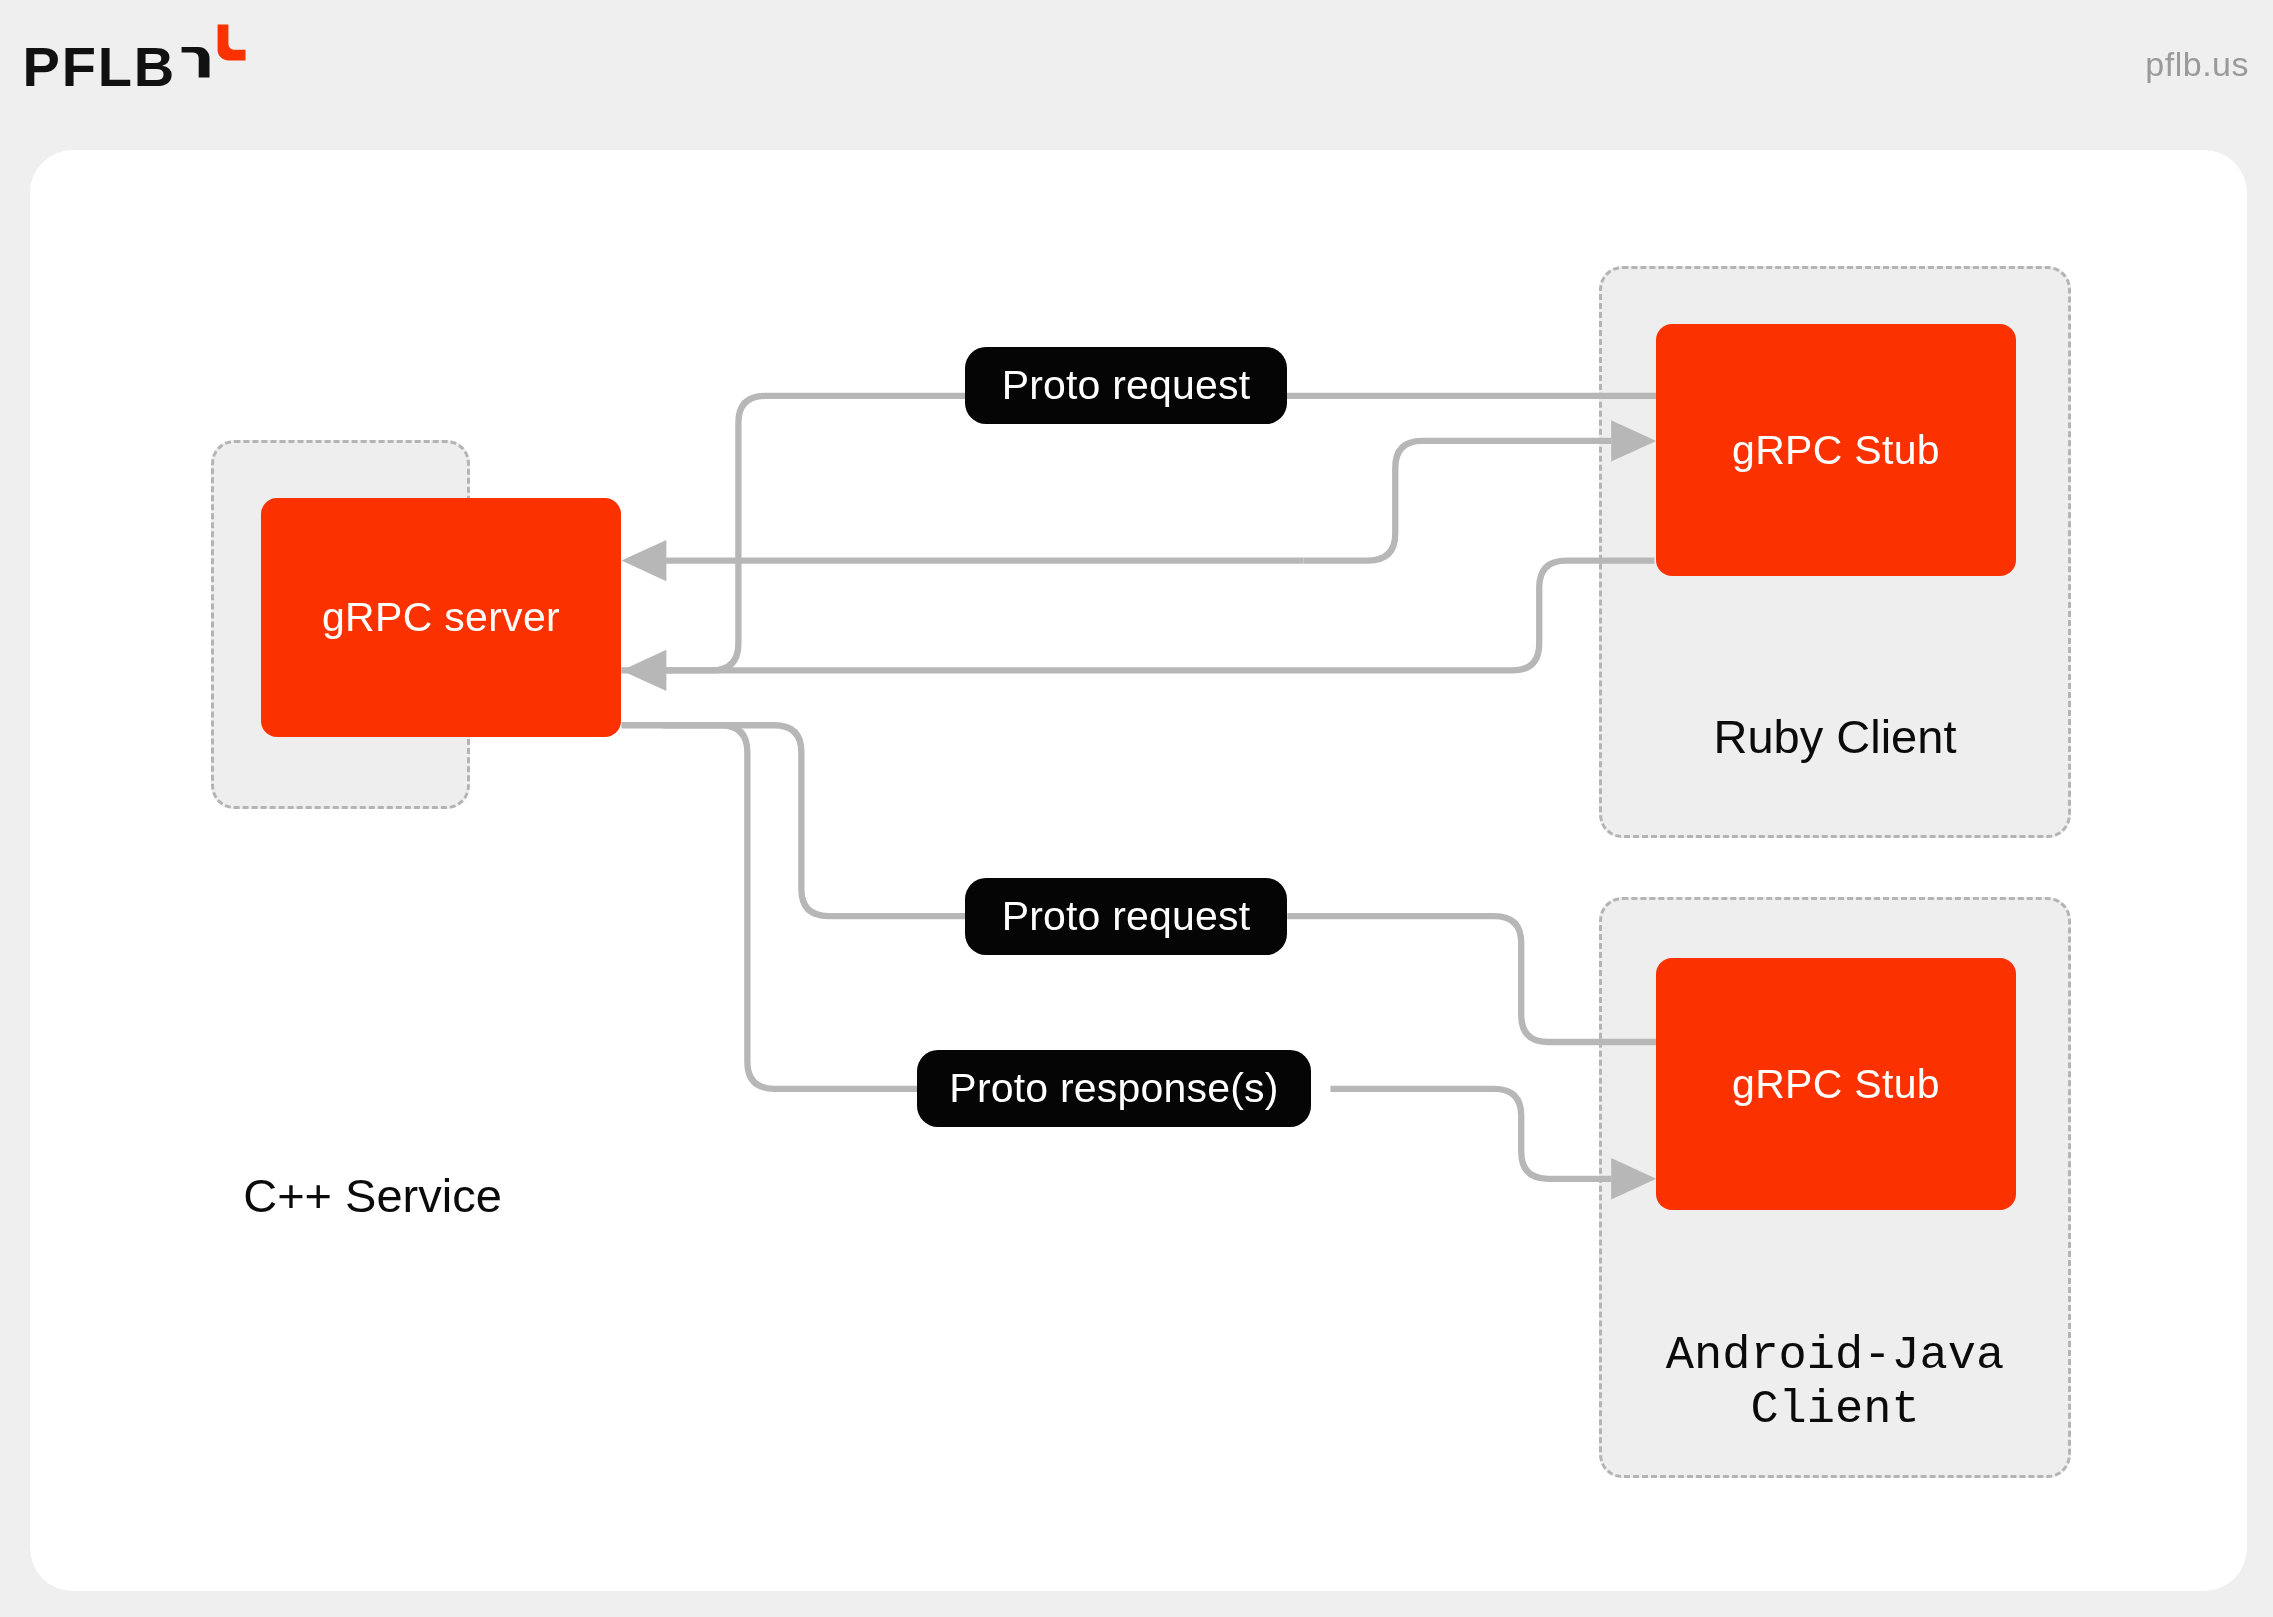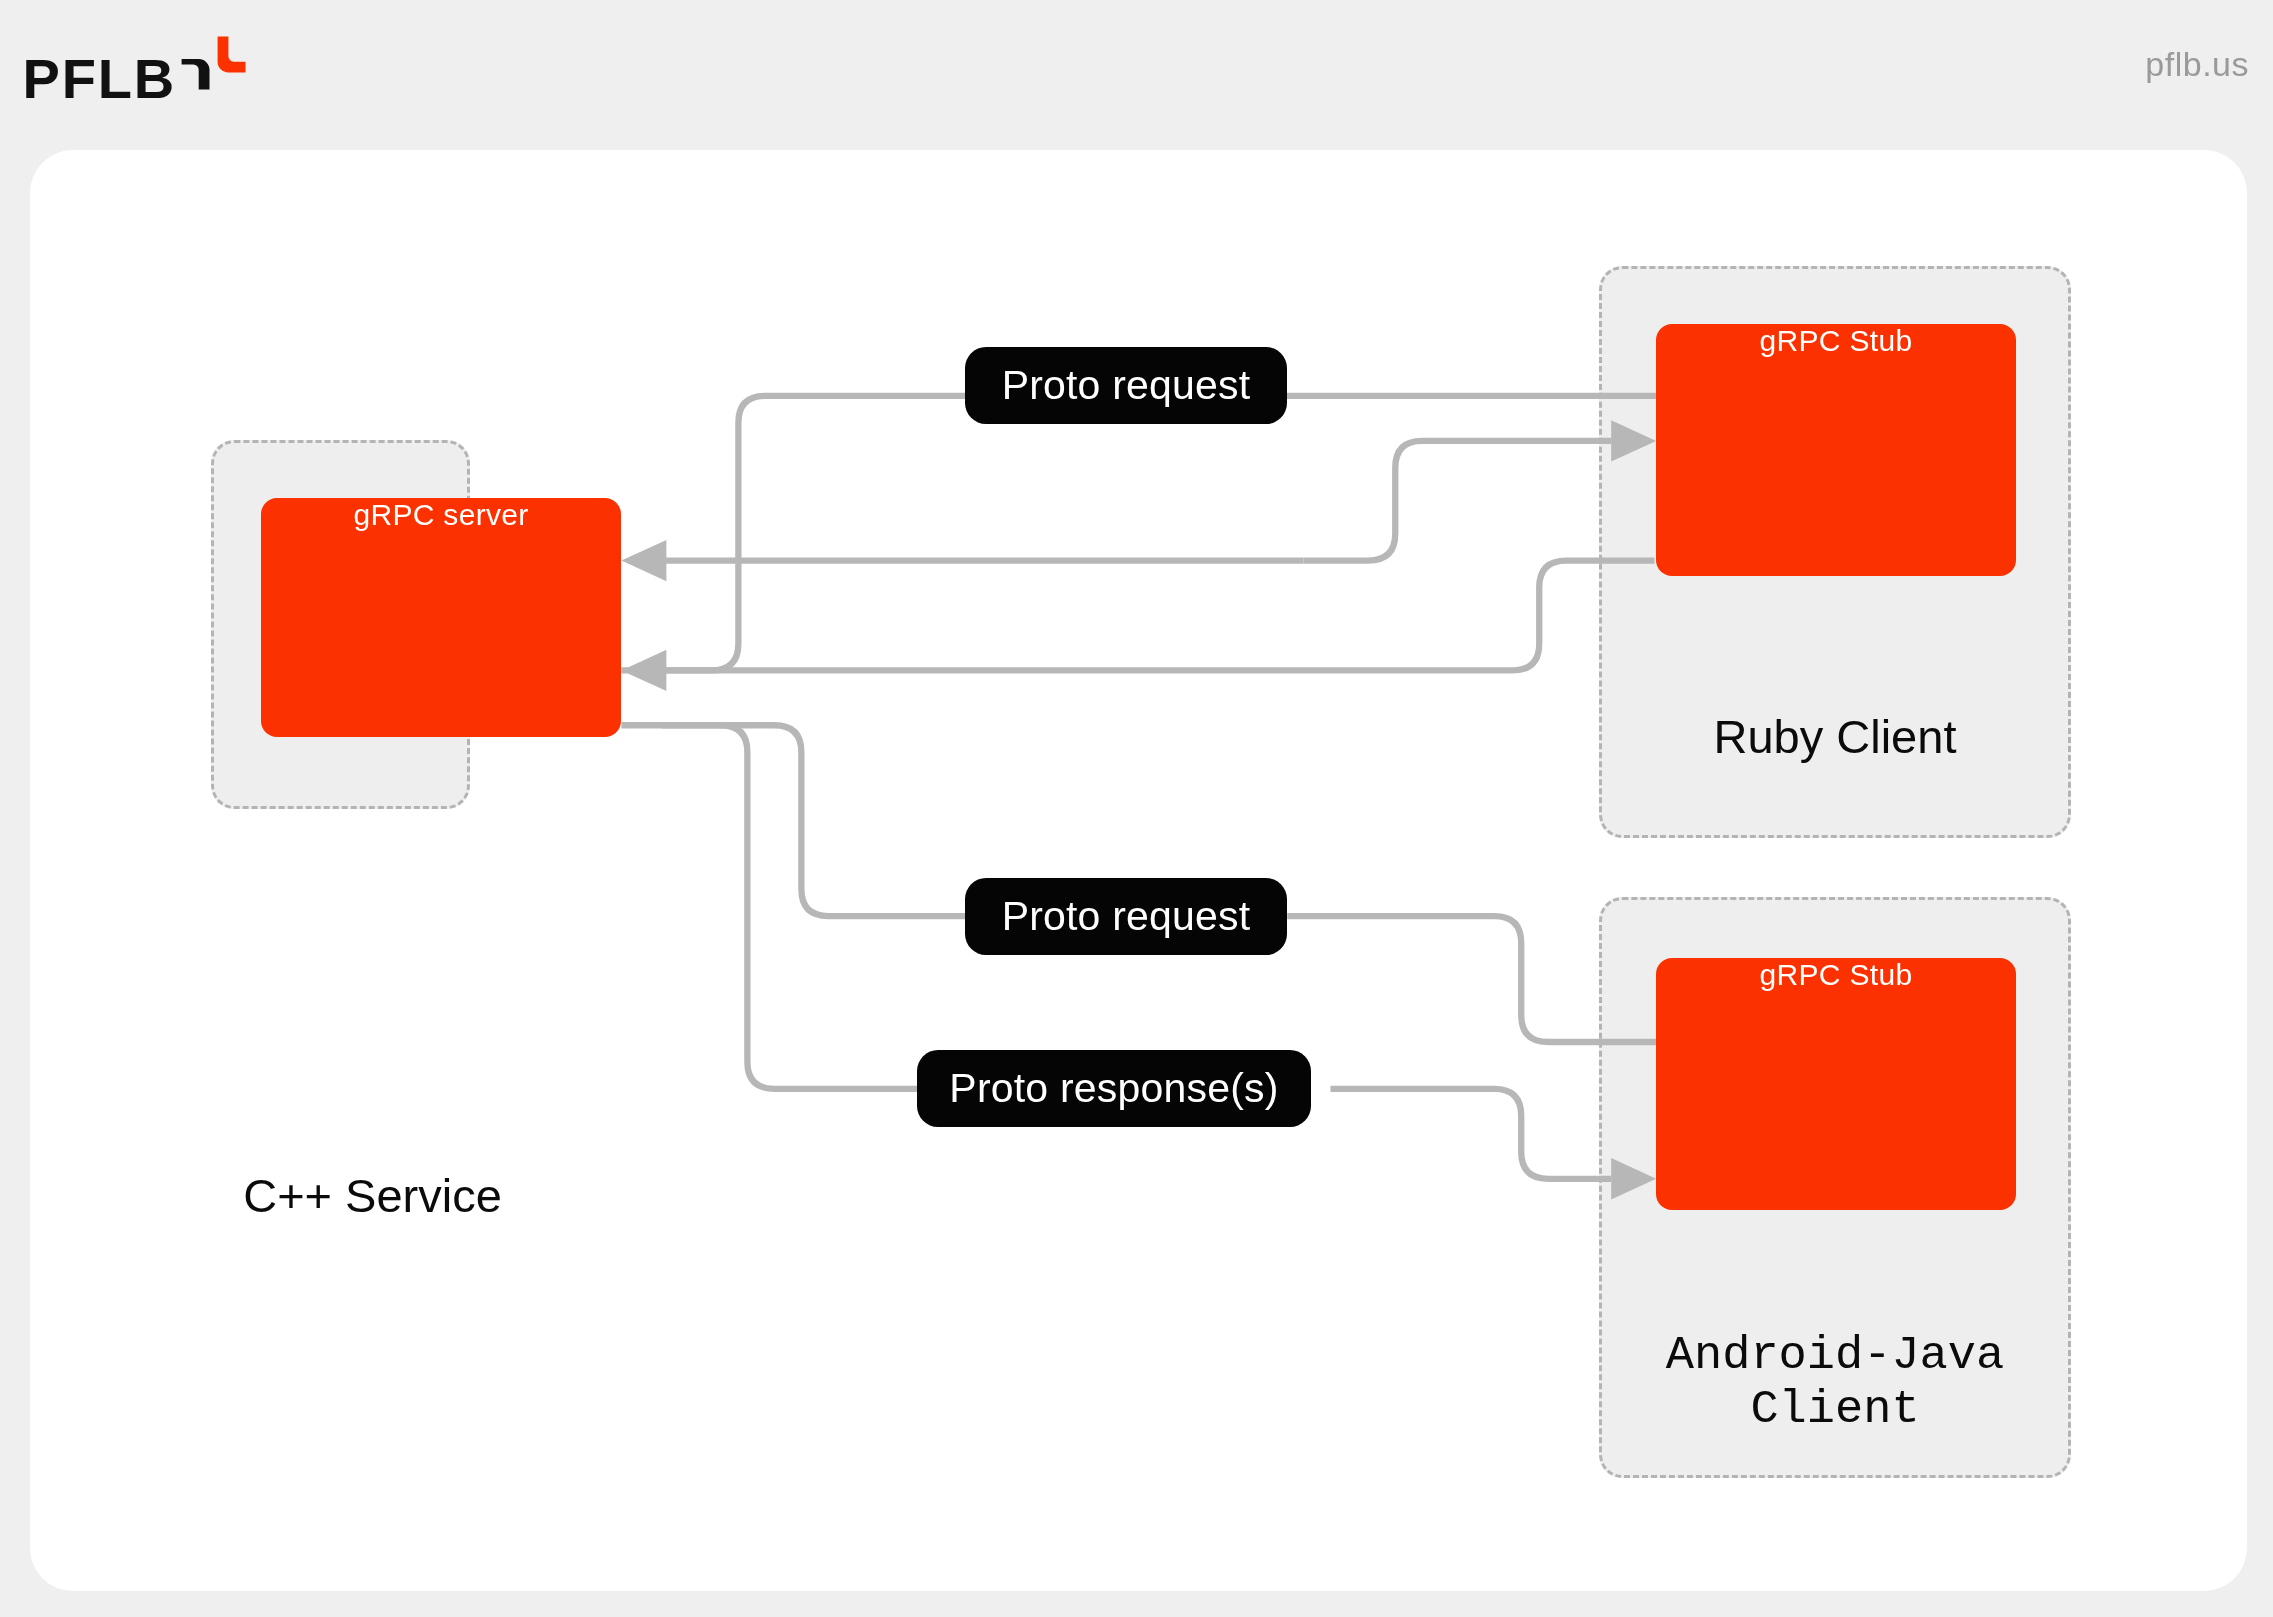--- a/index.html
+++ b/index.html
@@ -17,21 +17,21 @@
     position: relative;
     width: 2274px;
     height: 1617px;
     background: #efefef;
   }
 
   
   .brand {
     position: absolute;
     left: 22.5px;
-    top: 17px;
+    top: 5px;
     width: 234px;
     height: 90px;
   }
   .brand-word {
     position: absolute;
     left: 0px;
     top: 34px;
     font-size: 56px;
     font-weight: 800;
     letter-spacing: 1.8px;
@@ -89,23 +89,23 @@
   #group-ruby     { left: 1599px; top: 266px;  width: 472px;  height: 572px; }
   #group-android  { left: 1599px; top: 897px;  width: 472px;  height: 581px; }
 
   
   .node-red {
     position: absolute;
     background: #fb3200;
     border-radius: 16px;
     color: #ffffff;
     display: flex;
-    align-items: flex-start;
+    align-items: center;
     justify-content: center;
-    font-size: 30px;
+    font-size: 41px;
     letter-spacing: 0.3px;
     font-family: "Liberation Sans", sans-serif;
   }
   #node-grpc-server   { left: 261px;  top: 498px;  width: 360px;  height: 239px; }
   #node-stub-ruby     { left: 1656px; top: 324px;  width: 360px;  height: 252px; }
   #node-stub-android  { left: 1656px; top: 958px; width: 360px;  height: 252px; }
 
   
   .pill {
     position: absolute;

